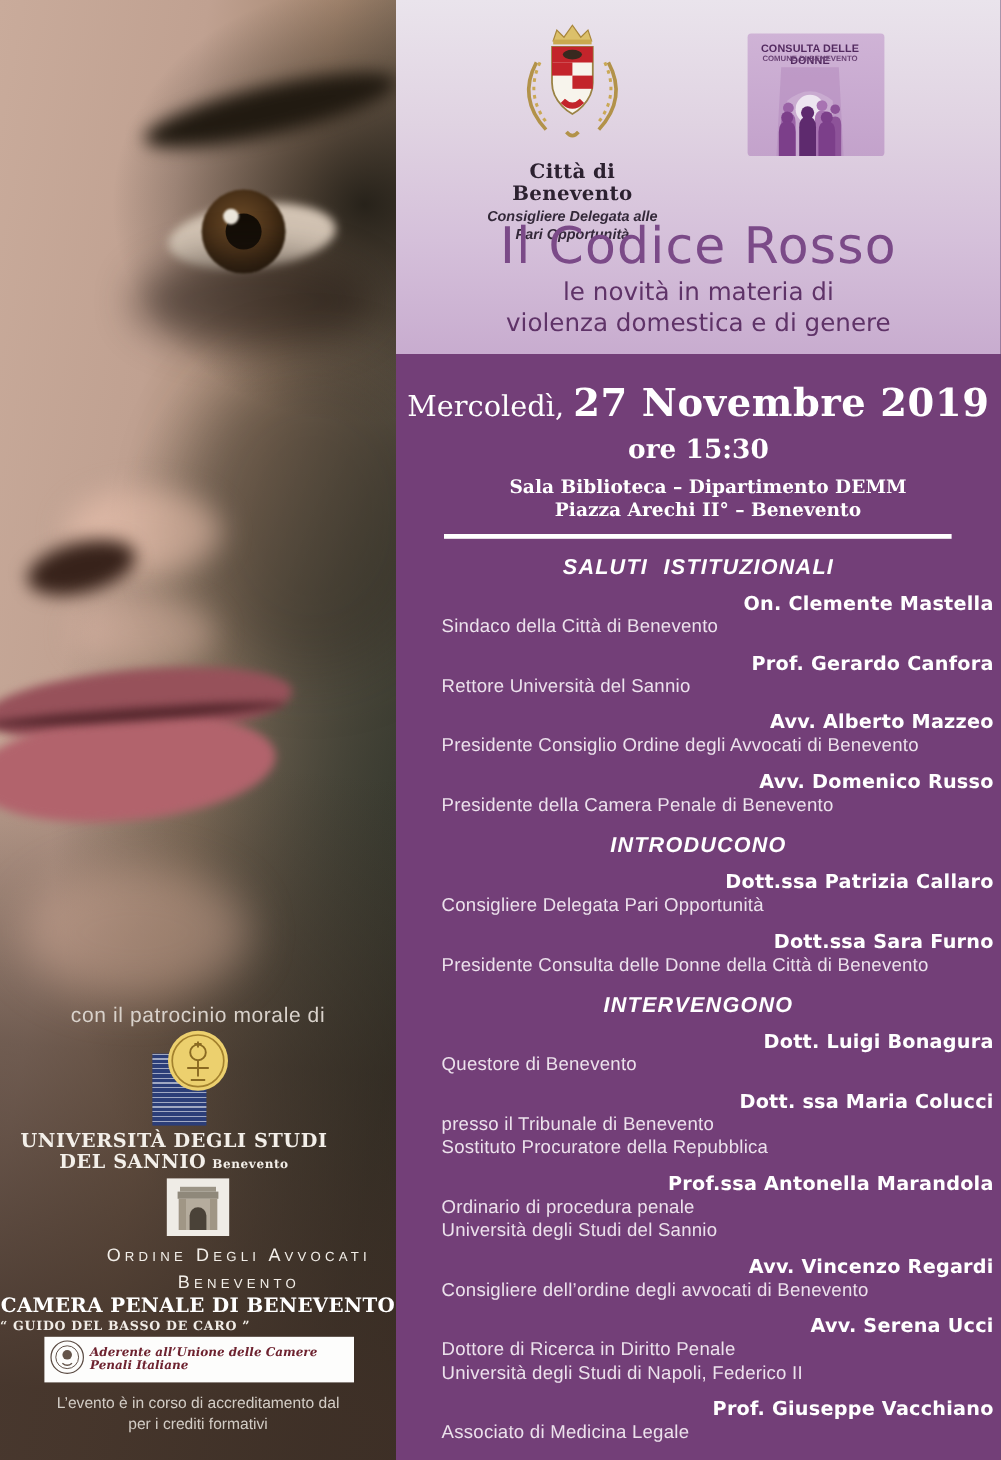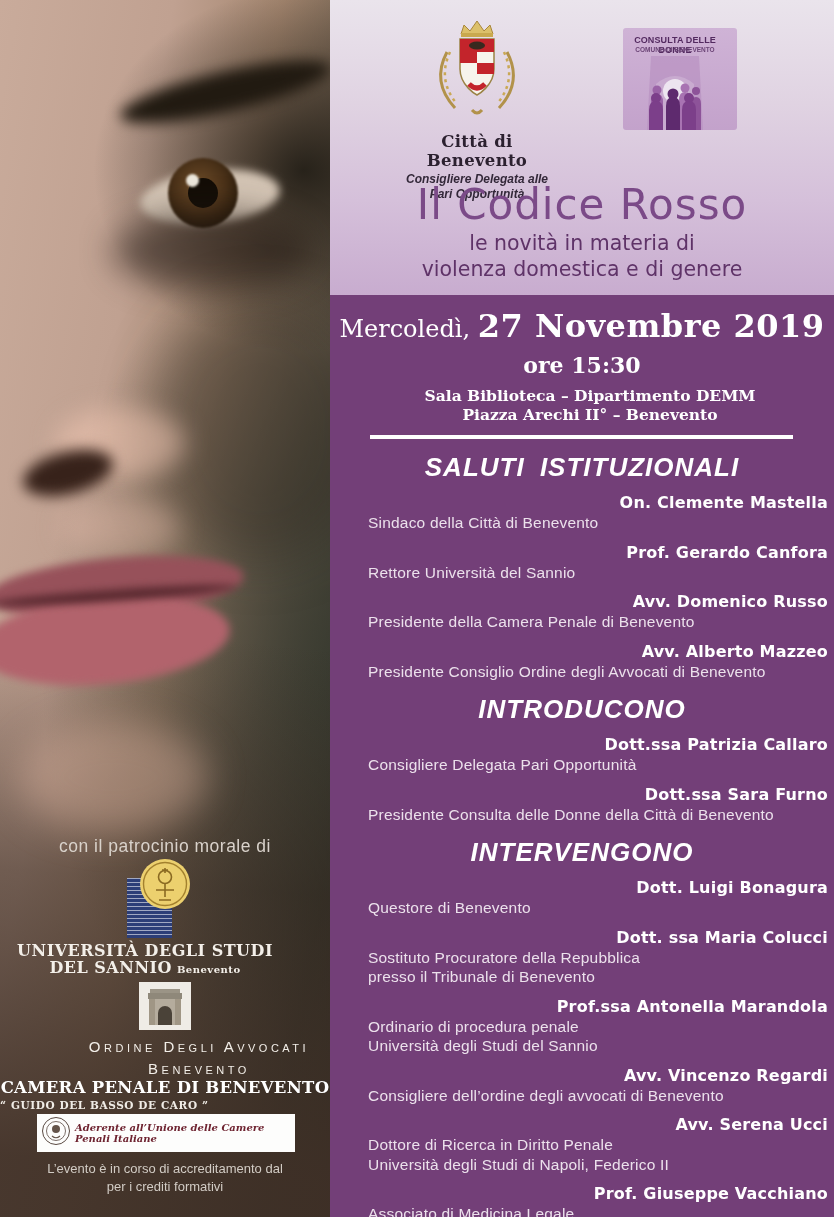--- a/index.html
+++ b/index.html
@@ -81,29 +81,29 @@
     font-size:6.5px; font-weight:bold; color:#6b4476; }
   .main-title { position:absolute; left:0; width:504px; top:180px; text-align:center;
     font-family:"DejaVu Sans", sans-serif; font-size:42px; font-weight:400;
     color:#7b4a88; letter-spacing:1px; }
   .sub-title { position:absolute; left:0; width:504px; top:230px; text-align:center;
     font-family:"DejaVu Sans", sans-serif; font-size:20.5px; color:#5f3368; line-height:26px; }
 
   
   .purple-band { position:absolute; left:330px; top:295px; width:504px; height:922px;
     background:#733f78; color:#fff; }
-  .dateblock { padding-top:11px; text-align:center; font-family:"DejaVu Serif", serif; }
+  .dateblock { padding-top:21px; text-align:center; font-family:"DejaVu Serif", serif; }
   .date-line1 { line-height:40px; }
   .date-day  { font-size:24px; }
   .date-big  { font-size:32px; font-weight:bold; letter-spacing:.5px; }
   .date-time { font-size:22px; font-weight:bold; line-height:26px; }
   .venue { font-size:15.5px; font-weight:bold; line-height:19px; margin-top:8px;margin-left:16px; }
   .rule { width:423px; height:4px; background:#fff; margin-top:11px; margin-left:40px; }
   .section-heading { margin-top:13px; text-align:center;
-    font-size:26px; font-weight:bold; font-style:italic; letter-spacing:1px; word-spacing:7px; }
+    font-size:18px; font-weight:bold; font-style:italic; letter-spacing:1px; word-spacing:7px; }
   .speakers { margin-left:38px; margin-right:6px; }
   .speaker { margin-top:10px; }
   .s-name { font-family:"DejaVu Sans", sans-serif; font-weight:bold; font-size:16px; line-height:20px; letter-spacing:.2px;text-align:right; }
   .s-role { font-size:15.5px; line-height:19.5px; color:#ece1ec; letter-spacing:.2px; }
 </style>
 </head>
 <body>
 
 <div class="poster">
 
@@ -260,27 +260,27 @@
     <div class="speakers">
       <div class="speaker">
         <div class="s-name">On. Clemente Mastella</div>
         <div class="s-role">Sindaco della Città di Benevento</div>
       </div>
       <div class="speaker">
         <div class="s-name">Prof. Gerardo Canfora</div>
         <div class="s-role">Rettore Università del Sannio</div>
       </div>
       <div class="speaker">
+        <div class="s-name">Avv. Alberto Mazzeo</div>
+        <div class="s-role">Presidente Consiglio Ordine degli Avvocati di Benevento</div>
+      </div>
+      <div class="speaker">
         <div class="s-name">Avv. Domenico Russo</div>
         <div class="s-role">Presidente della Camera Penale di Benevento</div>
       </div>
-      <div class="speaker">
-        <div class="s-name">Avv. Alberto Mazzeo</div>
-        <div class="s-role">Presidente Consiglio Ordine degli Avvocati di Benevento</div>
-      </div>
     </div>
 
     <div class="section-heading">INTRODUCONO</div>
     <div class="speakers">
       <div class="speaker">
         <div class="s-name">Dott.ssa Patrizia Callaro</div>
         <div class="s-role">Consigliere Delegata Pari Opportunità</div>
       </div>
       <div class="speaker">
         <div class="s-name">Dott.ssa Sara Furno</div>
@@ -289,22 +289,22 @@
     </div>
 
     <div class="section-heading">INTERVENGONO</div>
     <div class="speakers">
       <div class="speaker">
         <div class="s-name">Dott. Luigi Bonagura</div>
         <div class="s-role">Questore di Benevento</div>
       </div>
       <div class="speaker">
         <div class="s-name">Dott. ssa Maria Colucci</div>
+        <div class="s-role">presso il Tribunale di Benevento</div>
         <div class="s-role">Sostituto Procuratore della Repubblica</div>
-        <div class="s-role">presso il Tribunale di Benevento</div>
       </div>
       <div class="speaker">
         <div class="s-name">Prof.ssa Antonella Marandola</div>
         <div class="s-role">Ordinario di procedura penale</div>
         <div class="s-role">Università degli Studi del Sannio</div>
       </div>
       <div class="speaker">
         <div class="s-name">Avv. Vincenzo Regardi</div>
         <div class="s-role">Consigliere dell’ordine degli avvocati di Benevento</div>
       </div>

